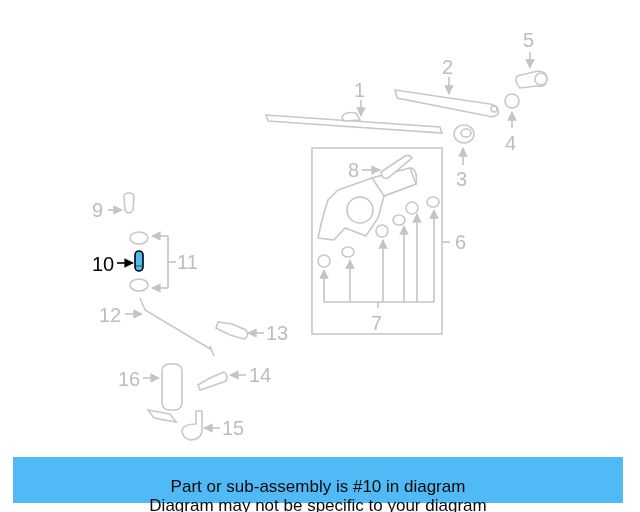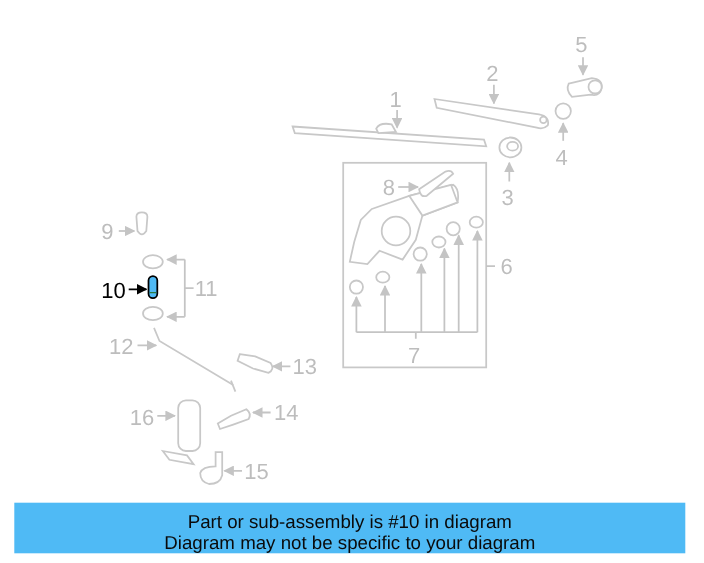--- a/index.html
+++ b/index.html
@@ -5,21 +5,21 @@
   html, body { margin: 0; padding: 0; background: #ffffff; }
   body { width: 640px; height: 512px; position: relative; overflow: hidden; font-family: "Liberation Sans", sans-serif; }
   #diagram { position: absolute; left: 0; top: 0; width: 640px; height: 455px; }
   .callout { font-family: "Liberation Sans", sans-serif; font-size: 20px; fill: #bdbdbd; }
   .callout-active { fill: #000000; }
   .part { fill: #ffffff; stroke: #c8c8c8; stroke-width: 1.6; }
   .lead { stroke: #c4c4c4; stroke-width: 1.6; fill: none; }
   .banner {
     position: absolute; left: 13px; top: 457px; width: 610px; height: 46px;
     background: #4fbaf5; color: #0a0a0a; text-align: center;
-    font-size: 17px; line-height: 19px; padding-top: 8px; box-sizing: border-box;
+    font-size: 17px; line-height: 19px; padding-top: 20px; box-sizing: border-box;
   }
   .banner div { white-space: nowrap; }
 </style>
 </head>
 <body>
 
 <svg id="diagram" viewBox="0 0 640 455" xmlns="http://www.w3.org/2000/svg">
   <defs>
     <marker id="arr" viewBox="0 0 10 10" refX="9" refY="5" markerWidth="6" markerHeight="6" orient="auto">
       <path d="M0,0 L10,5 L0,10 z" fill="#c4c4c4"></path>

